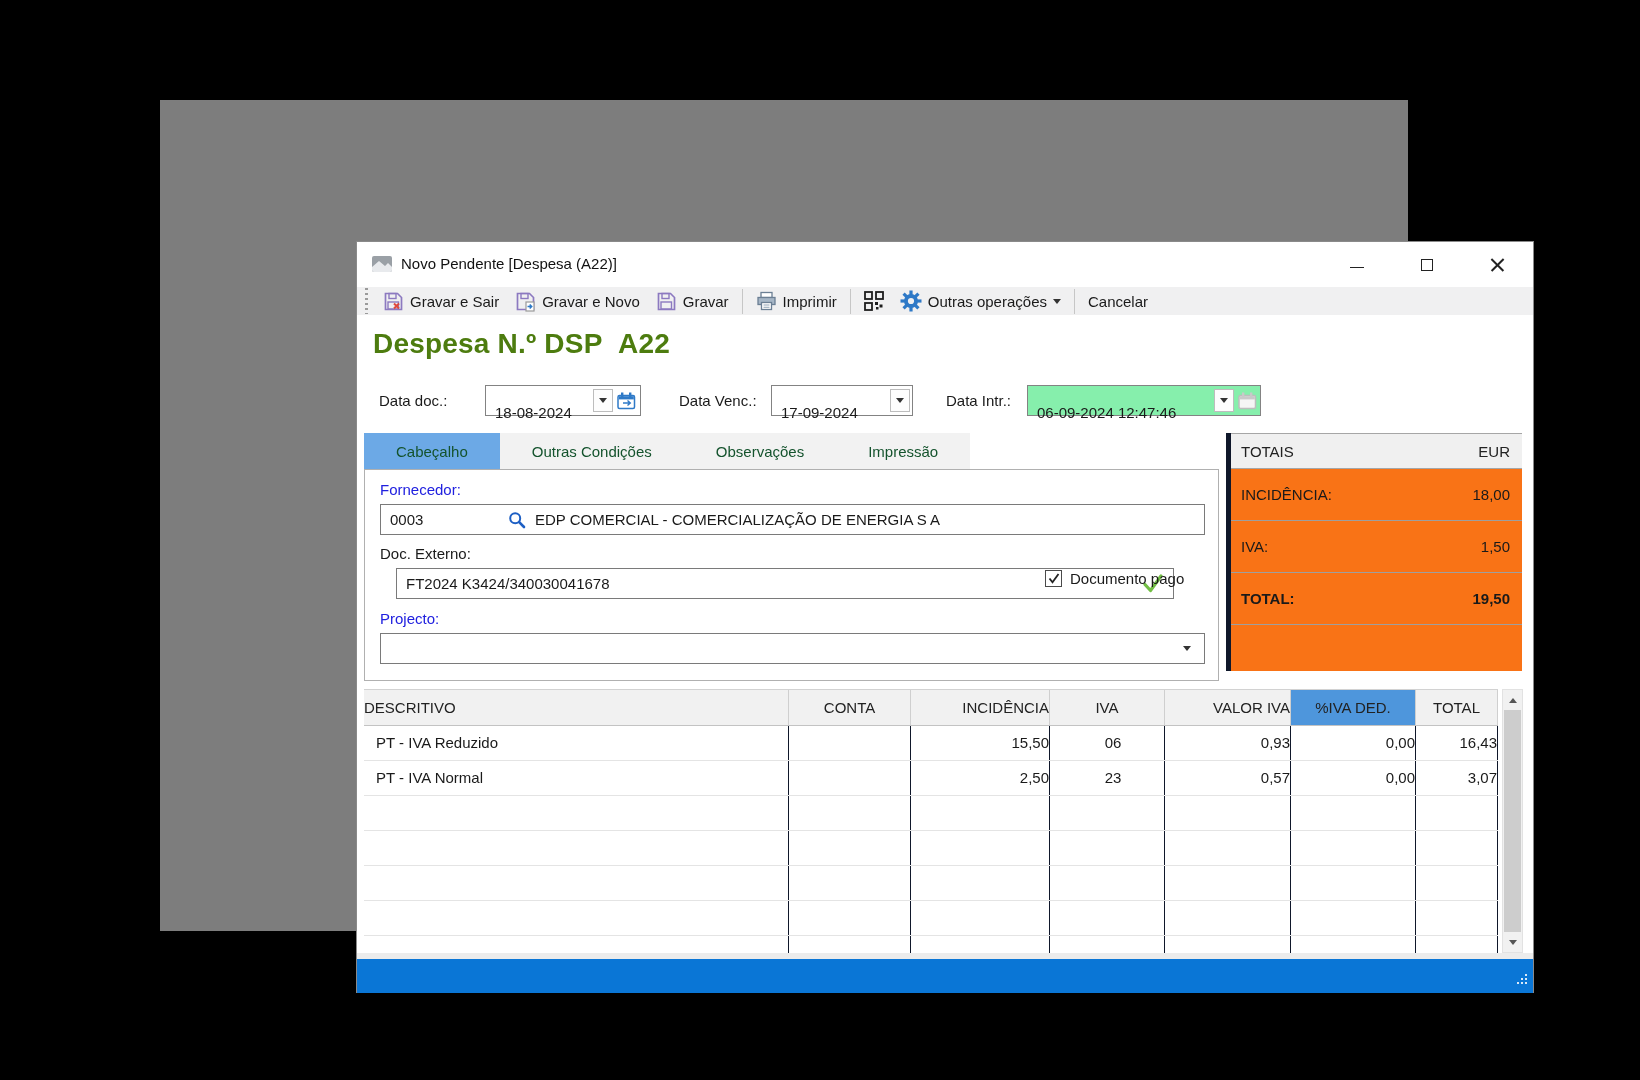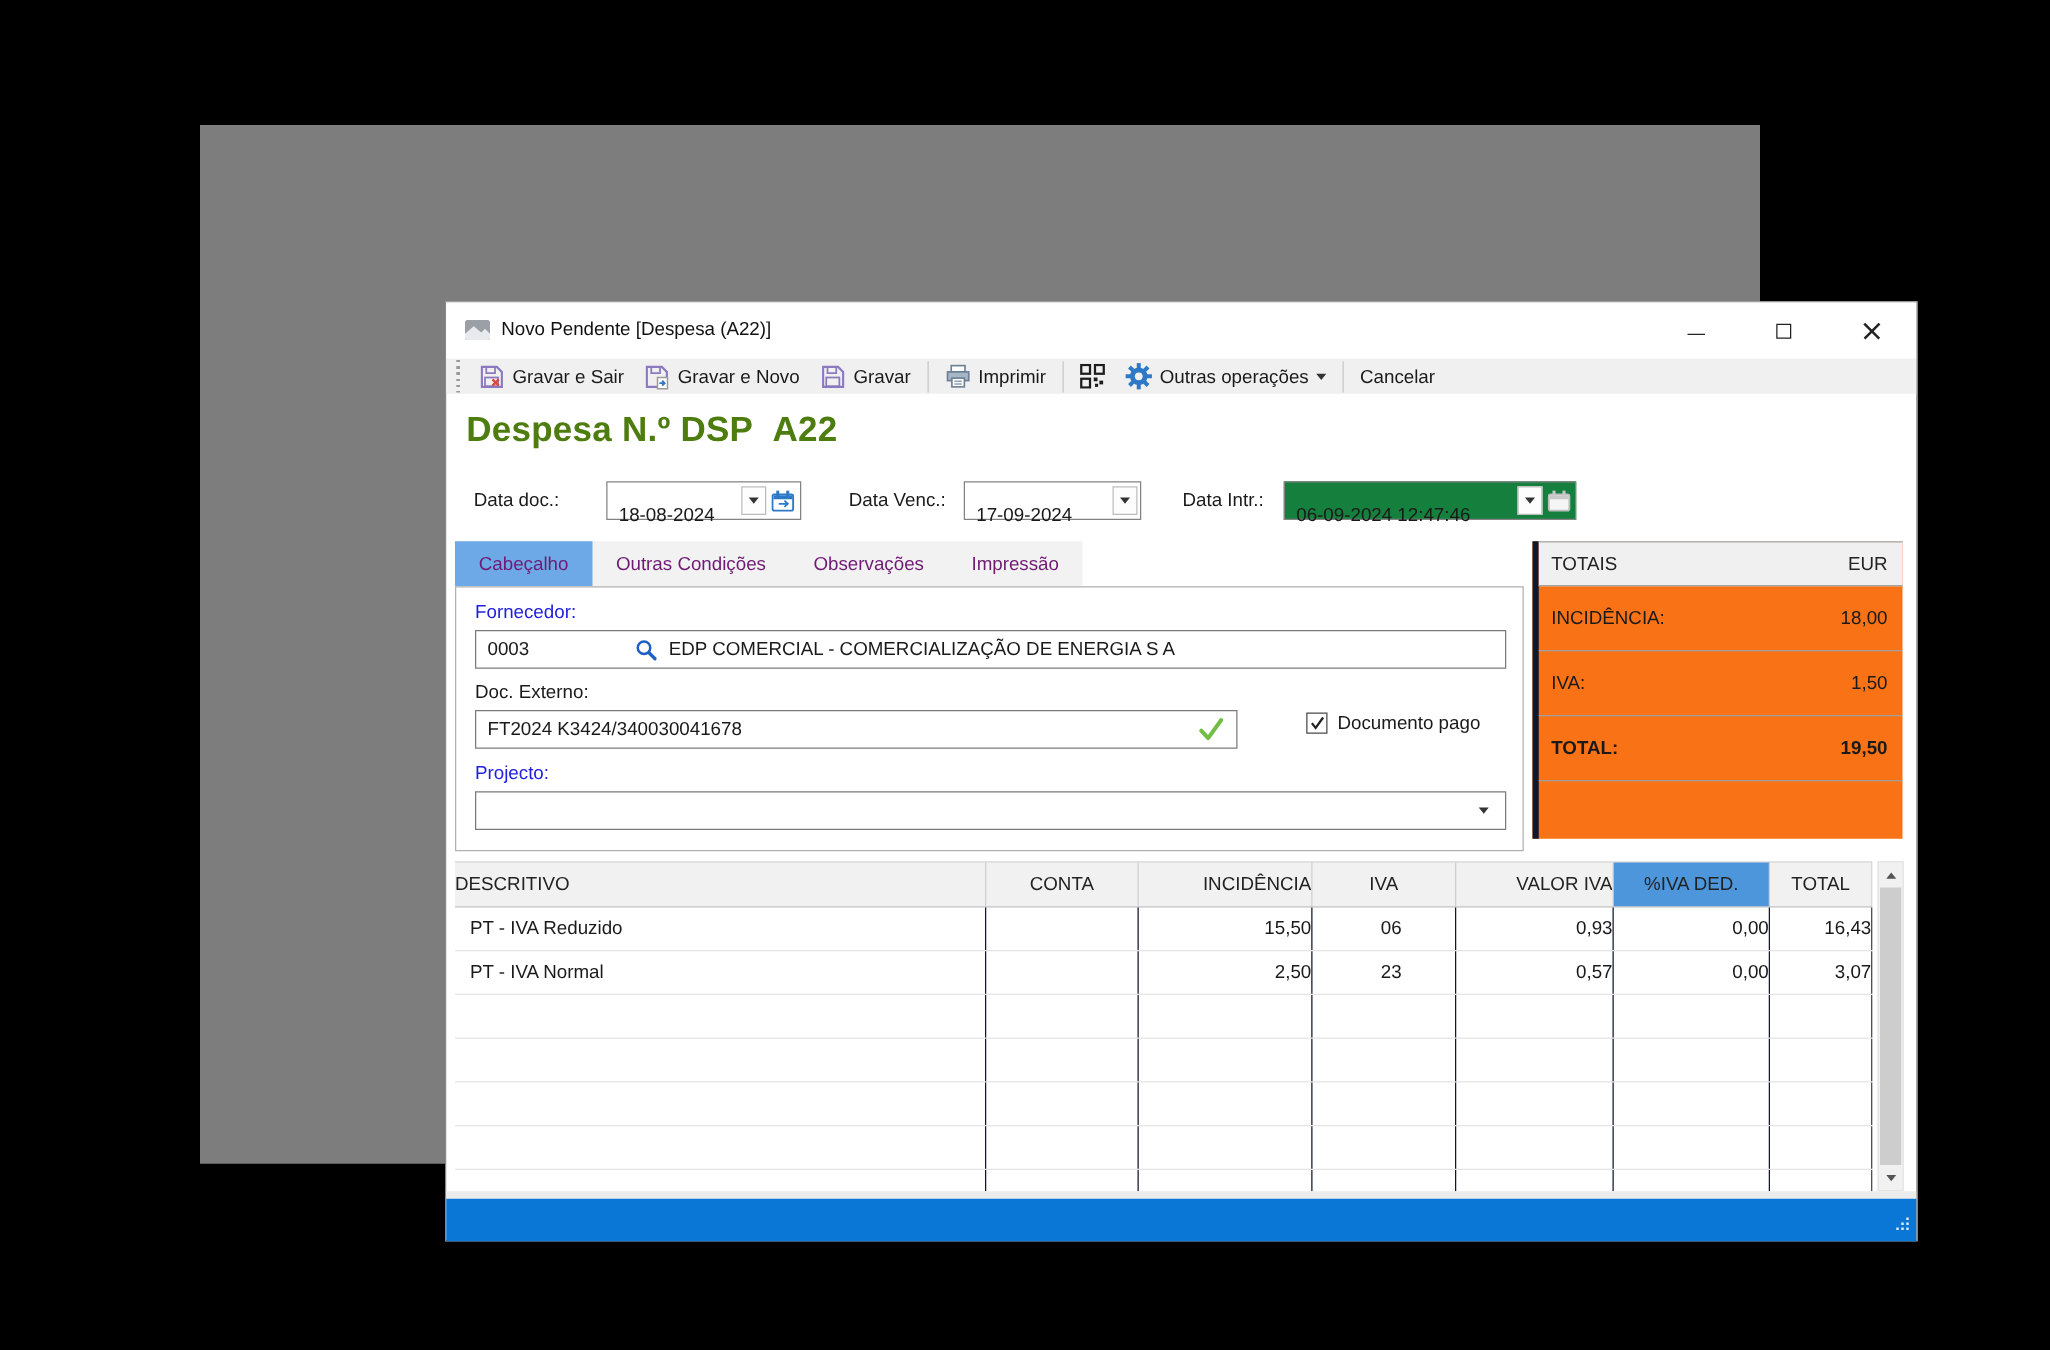--- a/index.html
+++ b/index.html
@@ -29,25 +29,25 @@
   .tb-sep { width:1px; height:25px; background:#c6c6c6; margin:0 5px; }
   .caret { width:0; height:0; border-left:4.5px solid transparent; border-right:4.5px solid transparent; border-top:5px solid #333; }
 
   
   .doc-heading { position:absolute; left:16px; top:86px; font-size:28px; font-weight:bold; color:#4d7c0f; letter-spacing:.2px; }
   .date-label { position:absolute; top:150px; font-size:15px; }
   .date-field { position:absolute; top:143px; height:31px; border:1px solid #838383; background:#fff;
                 display:flex; align-items:center; padding-left:9px; font-size:15px; gap:4px; }
   .date-field .fv { flex:1;margin-top:24px; }
   .combo-btn { width:20px; height:23px; border:1px solid #bdbdbd; background:#fdfdfd; display:flex; align-items:center; justify-content:center; }
-  .date-field.disabled { background:#15803d;justify-content:center; }
+  .date-field.disabled { background:#86efac;justify-content:center; }
 
   
   .tabs { position:absolute; left:7px; top:191px; height:36px; display:flex; background:#f2f2f2; }
-  .tab { padding:0 19px; display:flex; align-items:center; font-size:15px; color:#701a75; }
+  .tab { padding:0 32px; display:flex; align-items:center; font-size:15px; color:#14532d; }
   .tab.selected { background:#6ca9e6; }
 
   
   .groupbox { position:absolute; left:7px; top:227px; width:855px; height:212px; border:1px solid #b0b0b0; background:#fff; }
   .lbl { position:absolute; font-size:15px; }
   .lbl-blue { color:#2020df; }
   .input { position:absolute; height:31px; border:1px solid #7a7a7a; background:#fff; display:flex; align-items:center;
            padding:0 9px; font-size:15px; }
   .chkwrap { position:absolute; left:680px; top:100px; display:flex; align-items:center; gap:8px; font-size:15px; }
   .chkbox { width:17px; height:17px; border:1px solid #4a4a4a; background:#fff; display:flex; align-items:center; justify-content:center; }
@@ -253,21 +253,21 @@
       <span style="margin-right:9px;">
         <svg width="18" height="18" viewBox="0 0 18 18">
               <circle cx="7.2" cy="7.2" r="5" fill="none" stroke="#1d5fc4" stroke-width="2"></circle>
               <line x1="11.2" y1="11.2" x2="16" y2="16" stroke="#1d5fc4" stroke-width="2.6" stroke-linecap="round"></line>
             </svg>
       </span>
       <span>EDP COMERCIAL - COMERCIALIZAÇÃO DE ENERGIA S A</span>
     </div>
 
     <span class="lbl" style="left:15px; top:75px;">Doc. Externo:</span>
-    <div class="input" style="left:15px; top:98px; width:610px;">
+    <div class="input" style="left:31px; top:98px; width:778px;">
       <span style="flex:1;">FT2024 K3424/340030041678</span>
       <span>
         <svg width="22" height="19" viewBox="0 0 22 19">
               <path d="M3 10.5 l5.5 6 L19 2" fill="none" stroke="#72be44" stroke-width="3.2" stroke-linecap="round" stroke-linejoin="round"></path>
             </svg>
       </span>
     </div>
 
     <span class="chkwrap">
       <span class="chkbox">

